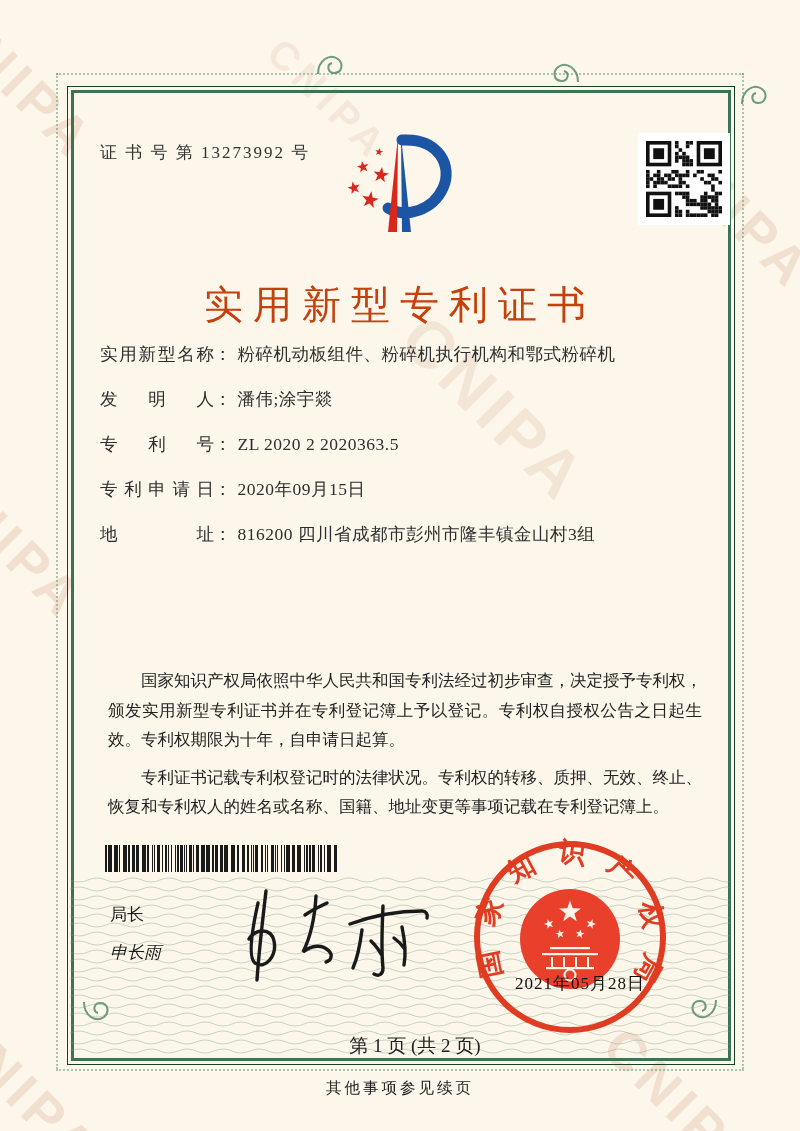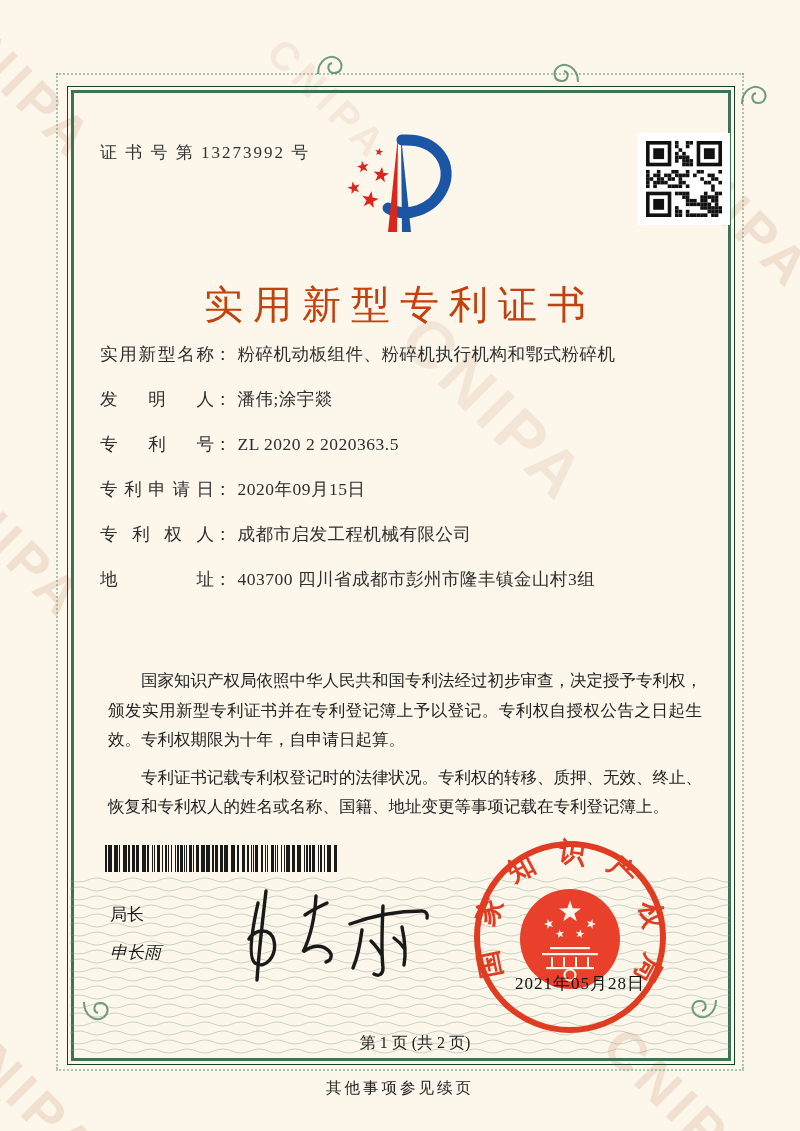--- a/index.html
+++ b/index.html
@@ -41,21 +41,21 @@
   .waves{position:absolute;left:70px;top:876px;width:660px;height:178px;}
   .barcode{position:absolute;left:105px;top:845px;width:235px;height:27px;}
   .officer-title{position:absolute;left:110px;top:903px;font-size:17px;
                  font-family:"Liberation Sans","DejaVu Sans",sans-serif;color:#1c1c1c;}
   .officer-name{position:absolute;left:110px;top:941px;font-size:17px;
                 font-family:"Liberation Sans","DejaVu Sans",sans-serif;color:#1c1c1c;font-style:italic;}
   .signature{position:absolute;left:225px;top:880px;width:215px;height:108px;}
   .seal{position:absolute;left:462px;top:835px;width:216px;height:210px;}
   .seal-date{position:absolute;left:496px;top:972px;width:168px;text-align:center;
              font-size:17px;color:#101010;letter-spacing:1px;}
-  .page-info{position:absolute;left:0;right:0;top:1033px;text-align:center;font-size:16px;color:#222;margin-left:30px;}
+  .page-info{position:absolute;left:0;right:0;top:1033px;text-align:center;font-size:19px;color:#222;margin-left:30px;}
   .footer-note{position:absolute;left:0;right:0;top:1078px;text-align:center;font-size:15.5px;
                color:#222;letter-spacing:3px;}
 </style>
 </head>
 <body>
 
 <span class="wm" style="left:-30px;top:-10px;font-size:54px;">CNIPA</span>
 <span class="wm" style="left:290px;top:30px;font-size:40px;color:rgba(214,172,142,0.18);">CNIPA</span>
 <span class="wm" style="left:688px;top:120px;font-size:54px;">CNIPA</span>
 <span class="wm" style="left:440px;top:300px;font-size:66px;color:rgba(214,172,142,0.22);">CNIPA</span>
@@ -274,24 +274,21 @@
   <div class="frow">
     <span class="flabel">发明人</span><span class="colon">：</span><span class="fvalue">潘伟;涂宇燚</span>
   </div>
   <div class="frow">
     <span class="flabel">专利号</span><span class="colon">：</span><span class="fvalue">ZL 2020 2 2020363.5</span>
   </div>
   <div class="frow">
     <span class="flabel">专利申请日</span><span class="colon">：</span><span class="fvalue">2020年09月15日</span>
   </div>
   <div class="frow">
-    <span class="flabel">专利权人</span><span class="colon">：</span><span class="fvalue">成都市启发工程机械有限公司</span>
-  </div>
-  <div class="frow">
-    <span class="flabel">地址</span><span class="colon">：</span><span class="fvalue">403700 四川省成都市彭州市隆丰镇金山村3组</span>
+    <span class="flabel">地址</span><span class="colon">：</span><span class="fvalue">816200 四川省成都市彭州市隆丰镇金山村3组</span>
   </div>
 </div>
 
 <div class="bodytext">
   <p>国家知识产权局依照中华人民共和国专利法经过初步审查，决定授予专利权，颁发实用新型专利证书并在专利登记簿上予以登记。专利权自授权公告之日起生效。专利权期限为十年，自申请日起算。</p>
   <p>专利证书记载专利权登记时的法律状况。专利权的转移、质押、无效、终止、恢复和专利权人的姓名或名称、国籍、地址变更等事项记载在专利登记簿上。</p>
 </div>
 
 <svg class="barcode" id="barcode-svg" viewBox="0 0 235 27">
     <rect x="0" y="0" width="2" height="27" fill="#1a1a1a"></rect>

